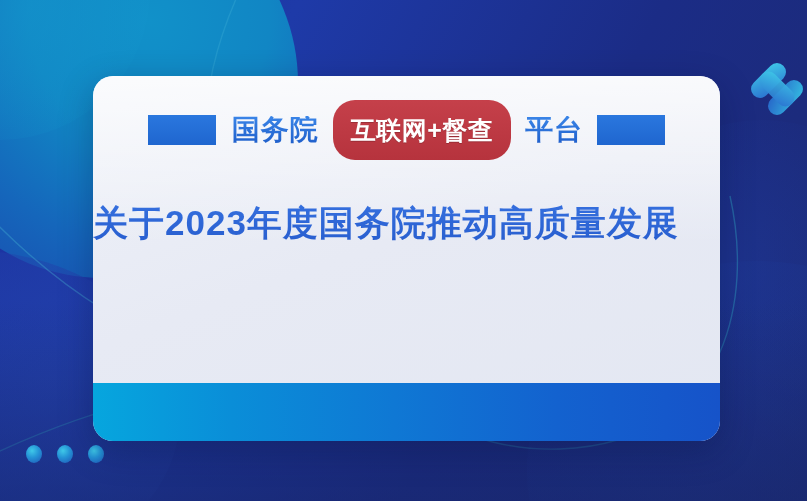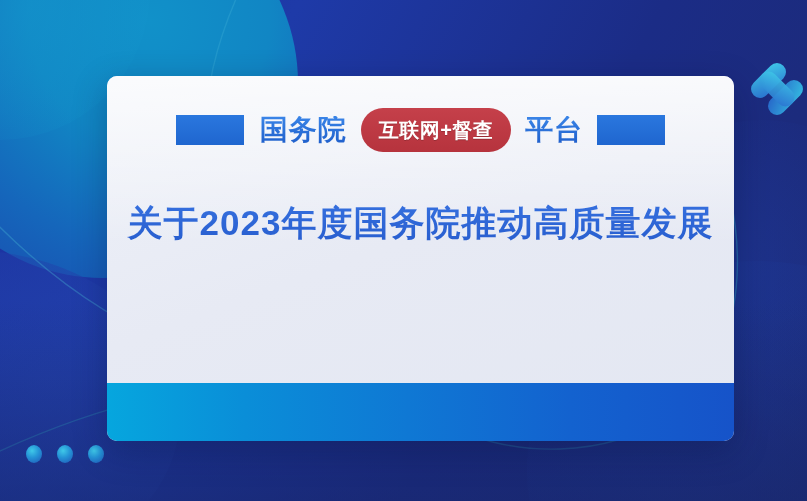--- a/index.html
+++ b/index.html
@@ -100,25 +100,25 @@
   .dot {
     width: 16px;
     height: 18px;
     border-radius: 50%;
     background: radial-gradient(circle at 38% 32%, #3fc8e8 0%, #2493d6 44%, #1f55b6 100%);
   }
 
   
   .card {
     position: absolute;
-    left: 107px;
+    left: 93px;
     top: 76px;
     width: 627px;
     height: 365px;
-    border-radius: 10px;
+    border-radius: 20px;
     overflow: hidden;
     background: linear-gradient(160deg, #eef1f8 0%, #e7eaf4 46%, #e3e7f2 100%);
     box-shadow: 0 10px 34px rgba(6,16,60,0.30);
   }
   .card-sheen {
     position: absolute;
     left: 0; top: 0;
     width: 100%; height: 46%;
     background: linear-gradient(180deg, rgba(255,255,255,0.75) 0%, rgba(255,255,255,0.0) 100%);
     pointer-events: none;
@@ -149,39 +149,38 @@
     background: linear-gradient(180deg, #3a85e8 0%, #1f5fcb 100%);
     -webkit-background-clip: text;
     background-clip: text;
     color: transparent;
     white-space: nowrap;
   }
   .badge {
     display: inline-flex;
     align-items: center;
     justify-content: center;
-    height: 44px;
+    height: 60px;
     padding: 0 18px;
     border-radius: 22px;
     background: linear-gradient(180deg, #c5404a 0%, #b6333d 100%);
     color: #ffffff;
-    font-size: 20px;
+    font-size: 25px;
     font-weight: 700;
     letter-spacing: 0.5px;
     line-height: 1;
     white-space: nowrap;
     text-shadow: 0 1px 0 rgba(0,0,0,0.18);
   }
 
   
   .title-block {
     position: absolute;
     left: 0; right: 0;
     top: 112px;
-    text-align: center;
   }
   .title-line {
     font-size: 35px;
     font-weight: 700;
     line-height: 70px;
     letter-spacing: 1px;
     color: #2a63d6;
     background: linear-gradient(180deg, #3a76e4 0%, #2357c9 100%);
     -webkit-background-clip: text;
     background-clip: text;

